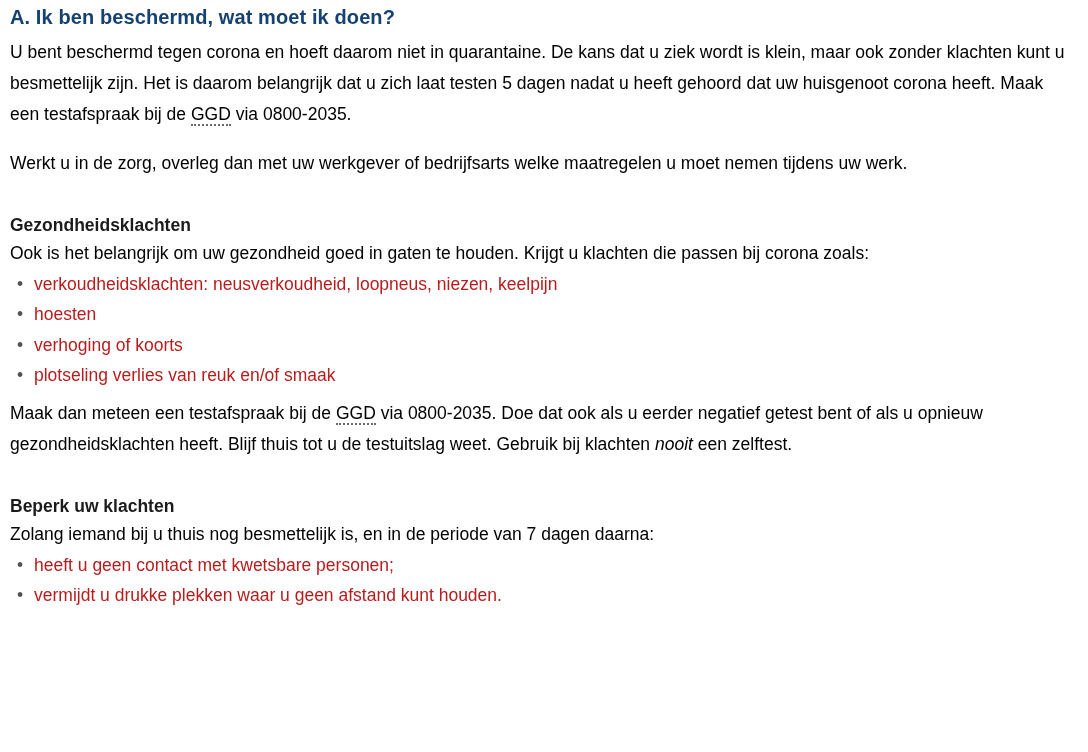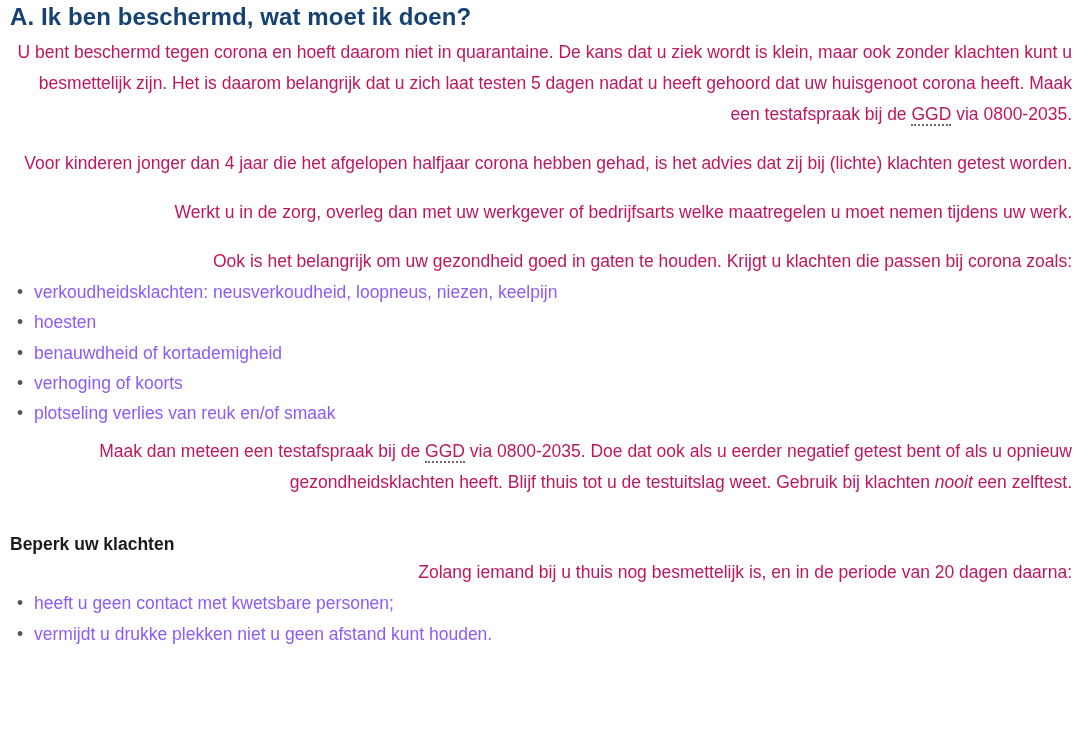--- a/index.html
+++ b/index.html
@@ -14,32 +14,31 @@
     font-family: "Liberation Sans", "DejaVu Sans", sans-serif;
     color: #535353;
     box-sizing: border-box;
     padding: 5px 14px 0 10px;
   }
   .content {
     max-width: 1062px;
   }
   h2.page-title {
     margin: 0 0 8px 0;
-    font-size: 24px;
+    font-size: 20px;
     line-height: 24px;
     font-weight: bold;
     color: #154273;
     letter-spacing: 0.1px;
   }
   p {
     margin: 0 0 18px 0;
     font-size: 17.5px;
     line-height: 31px;
-    color: #be185d;
-    text-align: right;
+    color: #000000;
   }
   p.tight {
     margin-bottom: 0;
   }
   p.tight-top {
     margin-top: 8px;
   }
   h3.section-heading {
     margin: 33px 0 0 0;
     font-size: 17.5px;
@@ -50,21 +49,21 @@
   ul.dot-list {
     list-style: none;
     margin: 0;
     padding: 0;
   }
   ul.dot-list li {
     position: relative;
     padding-left: 24px;
     font-size: 17.5px;
     line-height: 30.3px;
-    color: #8b5cf6;
+    color: #b91c1c;
   }
   ul.dot-list li::before {
     content: "\2022";
     position: absolute;
     left: 7px;
     top: 0;
     color: #535353;
   }
   abbr.ggd {
     text-decoration: none;
@@ -78,39 +77,38 @@
 </style>
 </head>
 <body>
 
 <div class="content">
 
   <h2 class="page-title">A. Ik ben beschermd, wat moet ik doen?</h2>
 
   <p><span>U bent beschermd tegen corona en hoeft daarom niet in quarantaine. De kans dat u ziek wordt is klein, maar ook zonder klachten kunt u besmettelijk zijn. Het is daarom belangrijk dat u zich laat testen 5 dagen nadat u heeft gehoord dat uw huisgenoot corona heeft. Maak een testafspraak bij de </span><abbr class="ggd">GGD</abbr><span> via 0800-2035.</span></p>
 
-  <p>Voor kinderen jonger dan 4 jaar die het afgelopen halfjaar corona hebben gehad, is het advies dat zij bij (lichte) klachten getest worden.</p>
 
   <p>Werkt u in de zorg, overleg dan met uw werkgever of bedrijfsarts welke maatregelen u moet nemen tijdens uw werk.</p>
 
+  <h3 class="section-heading">Gezondheidsklachten</h3>
 
   <p class="tight">Ook is het belangrijk om uw gezondheid goed in gaten te houden. Krijgt u klachten die passen bij corona zoals:</p>
 
   <ul class="dot-list">
     <li>verkoudheidsklachten: neusverkoudheid, loopneus, niezen, keelpijn</li>
     <li>hoesten</li>
-    <li>benauwdheid of kortademigheid</li>
     <li>verhoging of koorts</li>
     <li>plotseling verlies van reuk en/of smaak</li>
   </ul>
 
   <p class="tight-top"><span>Maak dan meteen een testafspraak bij de </span><abbr class="ggd">GGD</abbr><span> via 0800-2035. Doe dat ook als u eerder negatief getest bent of als u opnieuw gezondheidsklachten heeft. Blijf thuis tot u de testuitslag weet. Gebruik bij klachten </span><em>nooit</em><span> een zelftest.</span></p>
 
   <h3 class="section-heading">Beperk uw klachten</h3>
 
-  <p class="tight">Zolang iemand bij u thuis nog besmettelijk is, en in de periode van 20 dagen daarna:</p>
+  <p class="tight">Zolang iemand bij u thuis nog besmettelijk is, en in de periode van 7 dagen daarna:</p>
 
   <ul class="dot-list">
     <li>heeft u geen contact met kwetsbare personen;</li>
-    <li>vermijdt u drukke plekken niet u geen afstand kunt houden.</li>
+    <li>vermijdt u drukke plekken waar u geen afstand kunt houden.</li>
   </ul>
 
 </div>
 
 </body></html>

